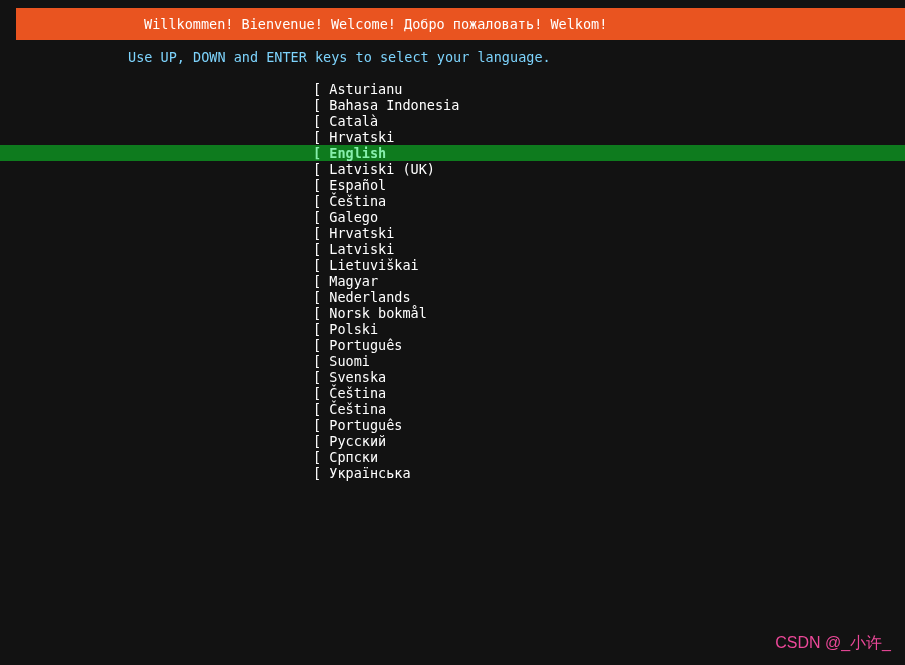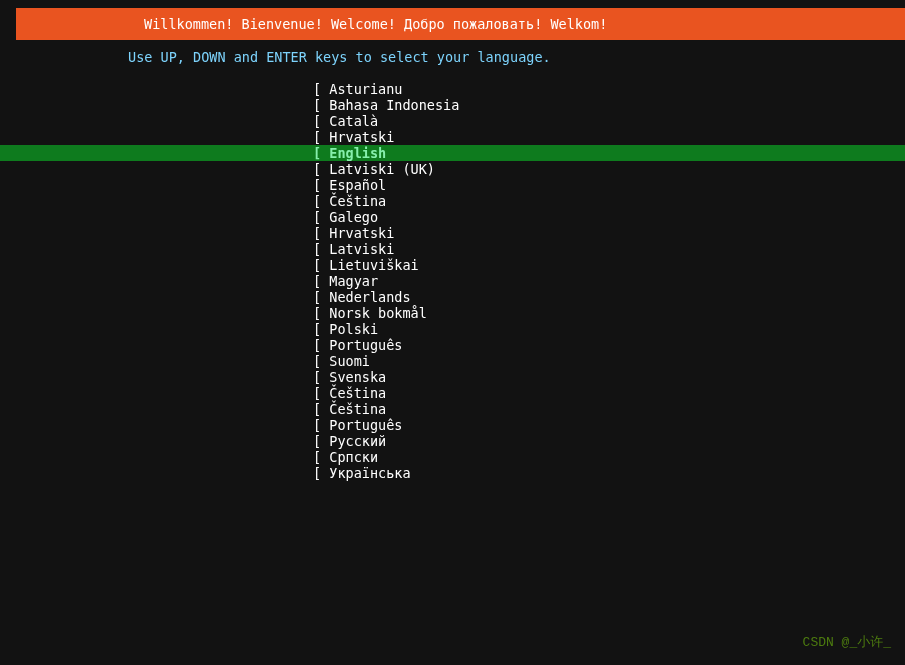--- a/index.html
+++ b/index.html
@@ -82,24 +82,24 @@
   }
 
   .bracket { }
   .lang-name { }
 
   
   .watermark {
     position: absolute;
     right: 14px;
     bottom: 14px;
-    color: #4d7c0f;
-    font-size: 13px;
+    color: #ec4899;
+    font-size: 16px;
     line-height: 16px;
-    font-family: Liberation Mono, monospace;
+    font-family: Liberation Sans, sans-serif;
     white-space: pre;
   }
 </style>
 </head>
 <body>
 
 <div id="screen">
 
   <div class="banner">
     <div class="banner-text">Willkommen! Bienvenue! Welcome! Добро пожаловать! Welkom!</div>

